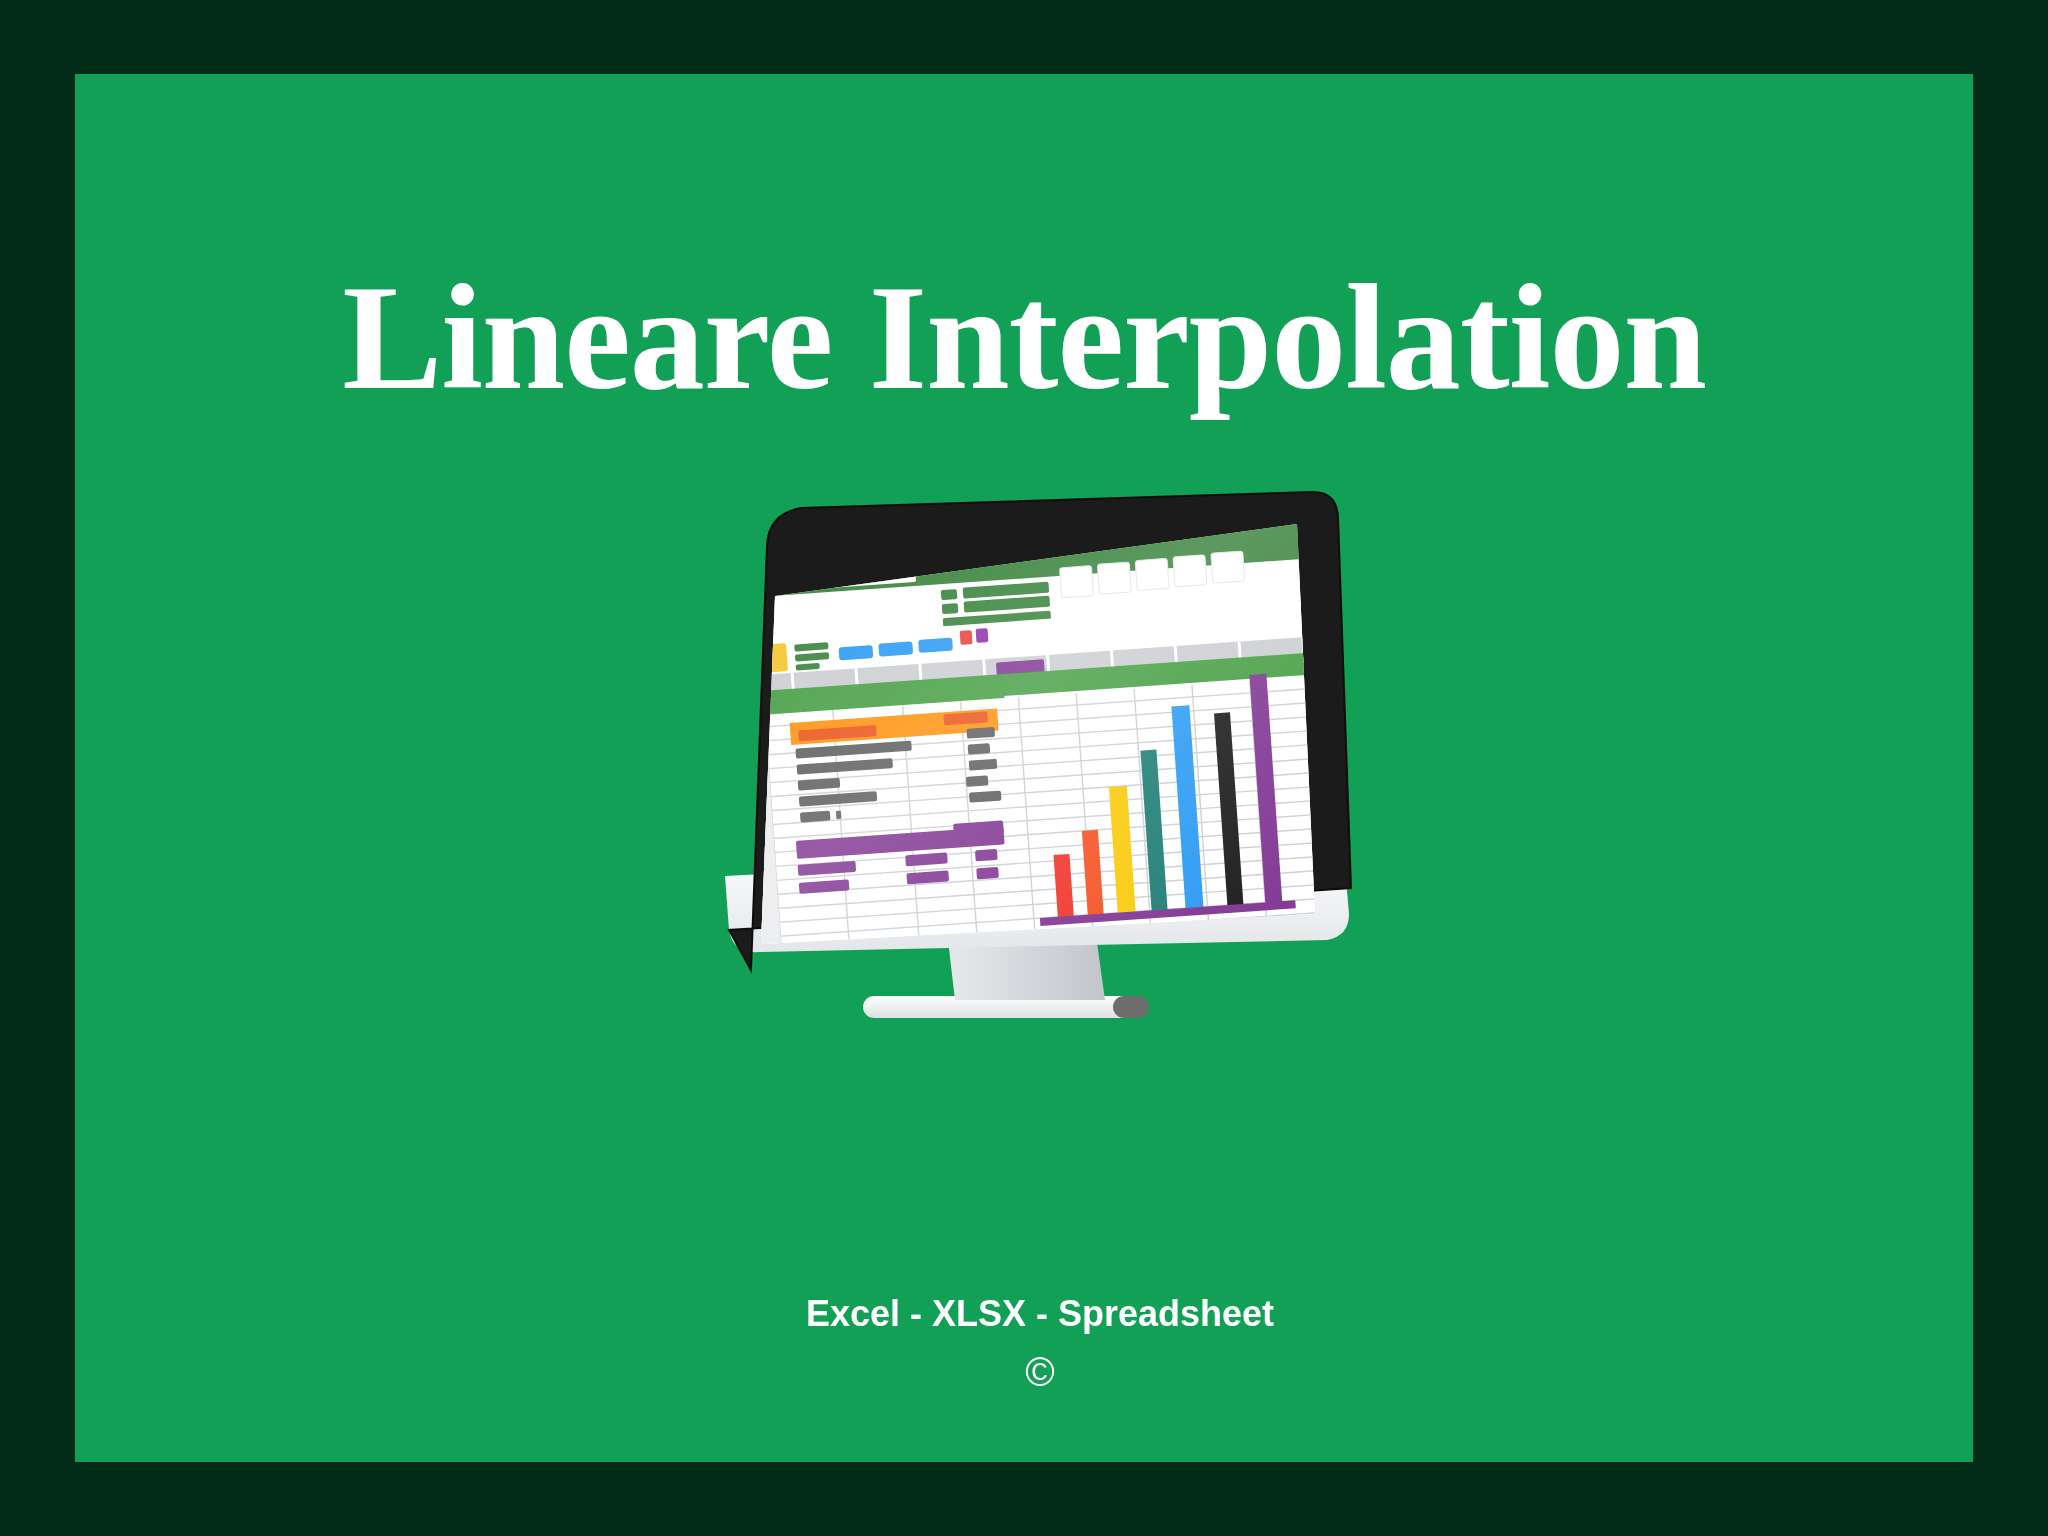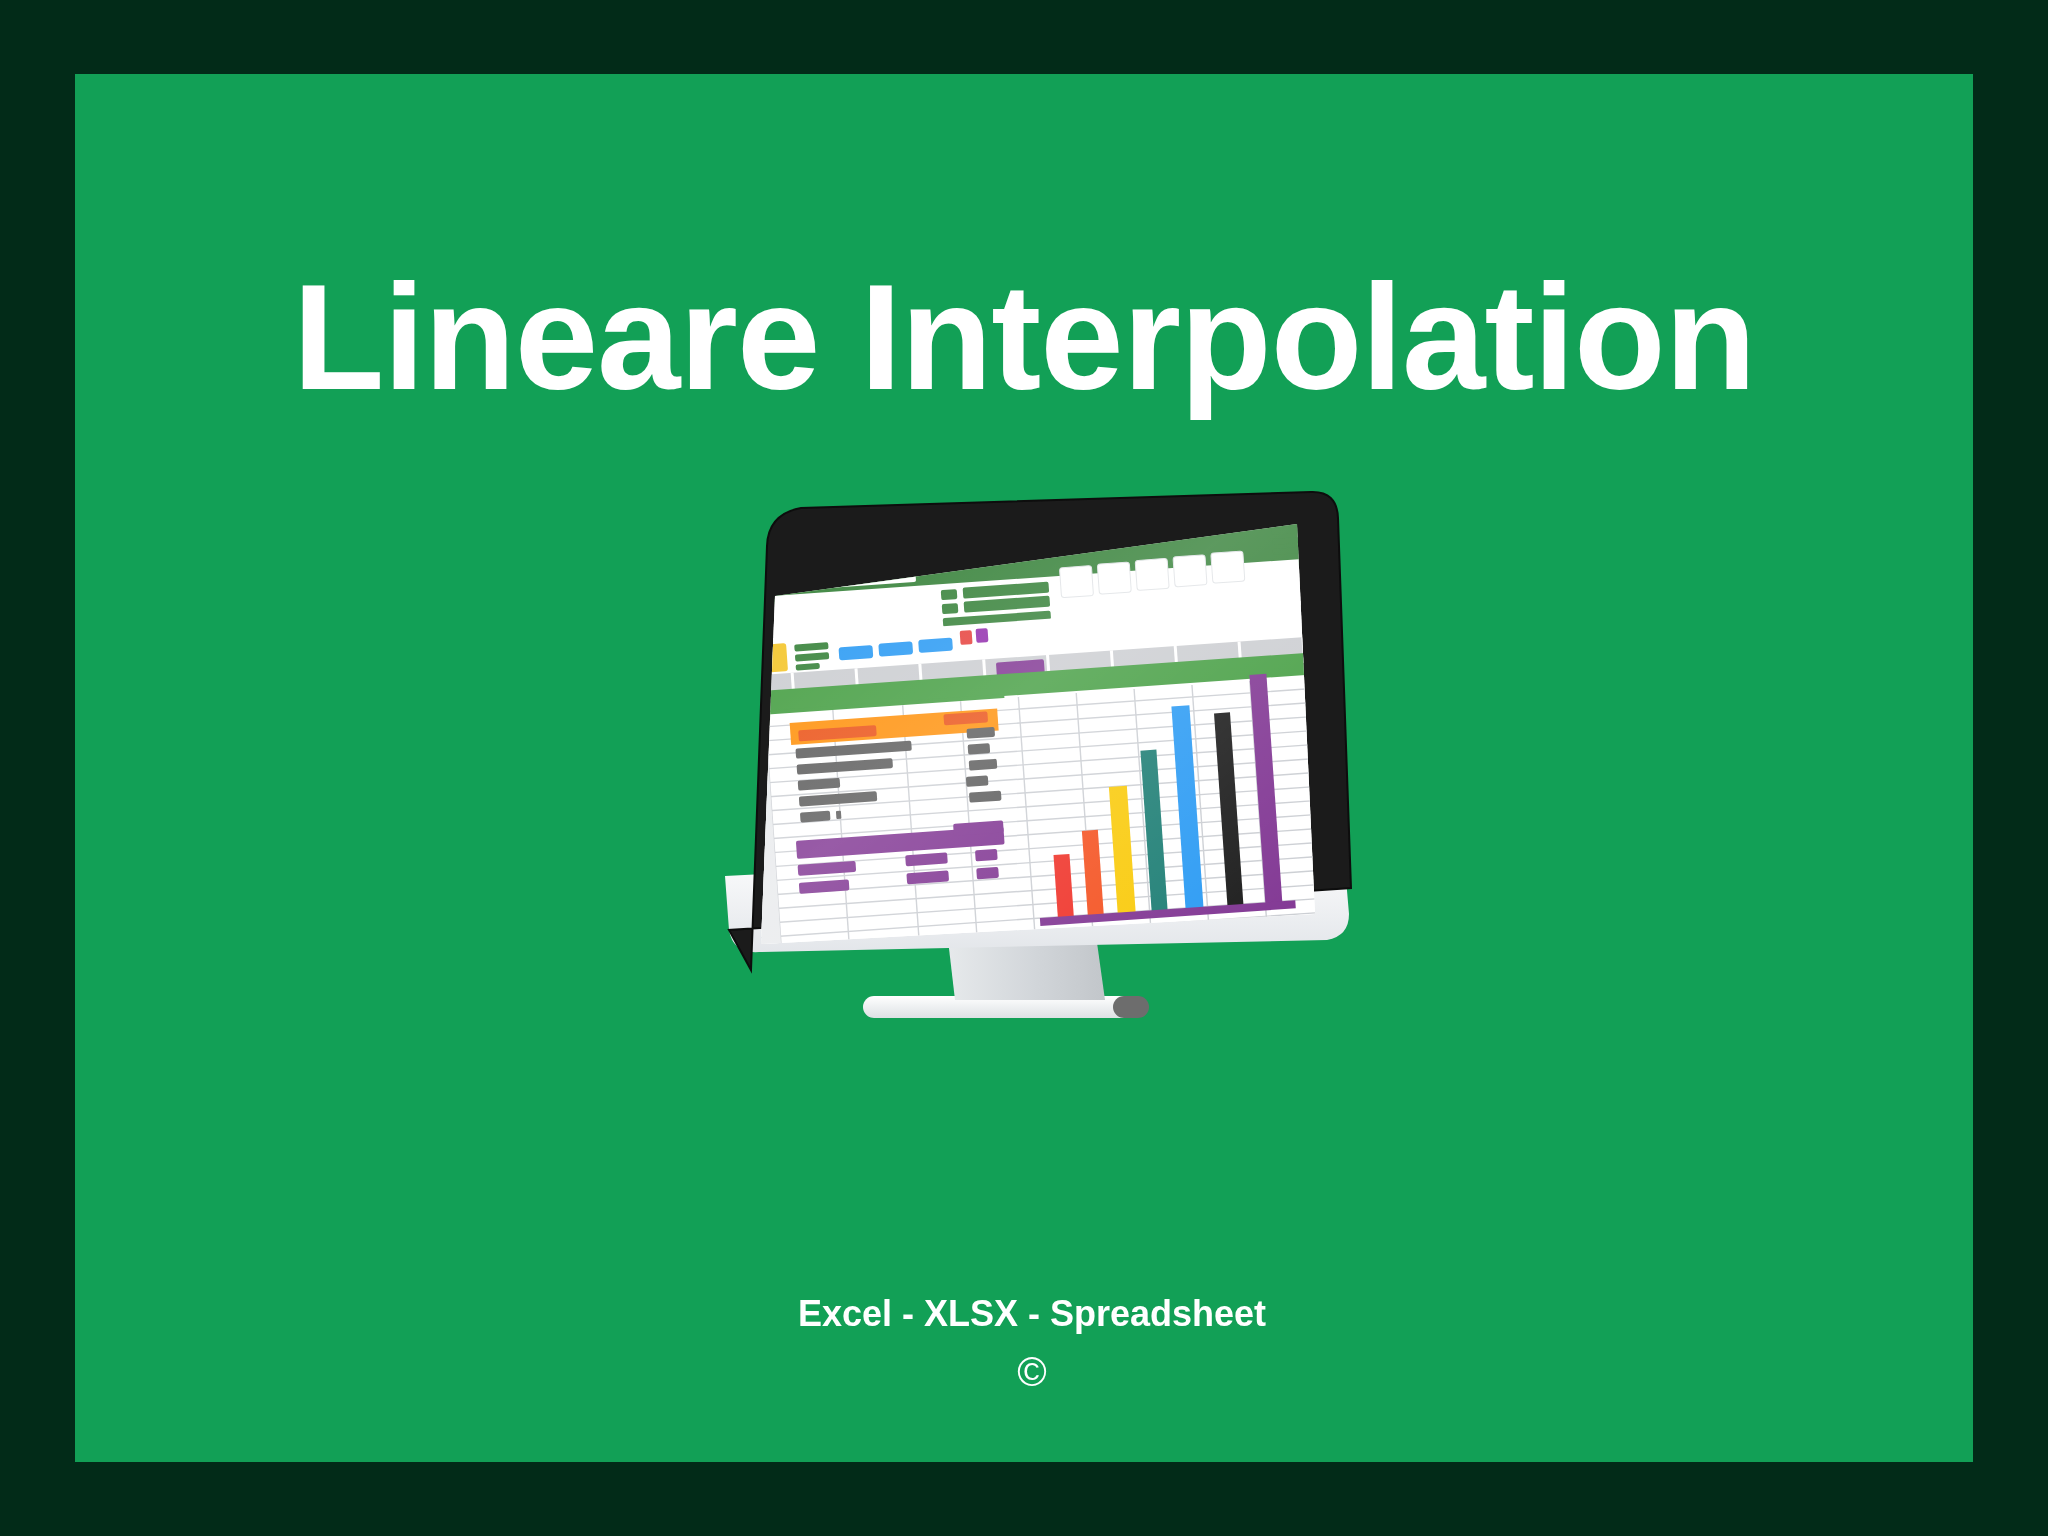--- a/index.html
+++ b/index.html
@@ -34,32 +34,32 @@
   }
 
   
   #title {
     position: absolute;
     left: 0;
     top: 182px;
     width: 100%;
     text-align: center;
     color: #ffffff;
-    font-family: Liberation Sans, sans-serif;
+    font-family: Liberation Serif, serif;
     font-weight: bold;
     font-size: 150px;
     line-height: 1.08;
     letter-spacing: -1px;
     white-space: nowrap;
   }
 
   
   #footer {
     position: absolute;
-    left: 8px;
+    left: 16px;
     top: 1222px;
     width: 100%;
     text-align: center;
   }
   #footer-line {
     color: #ffffff;
     font-family: "Liberation Sans", sans-serif;
     font-weight: bold;
     font-size: 36px;
     line-height: 1;

